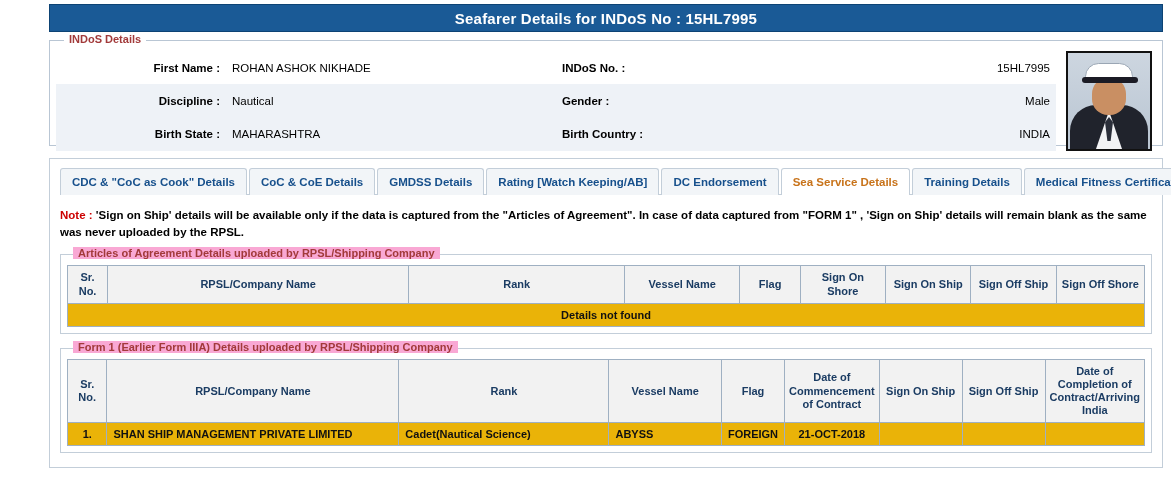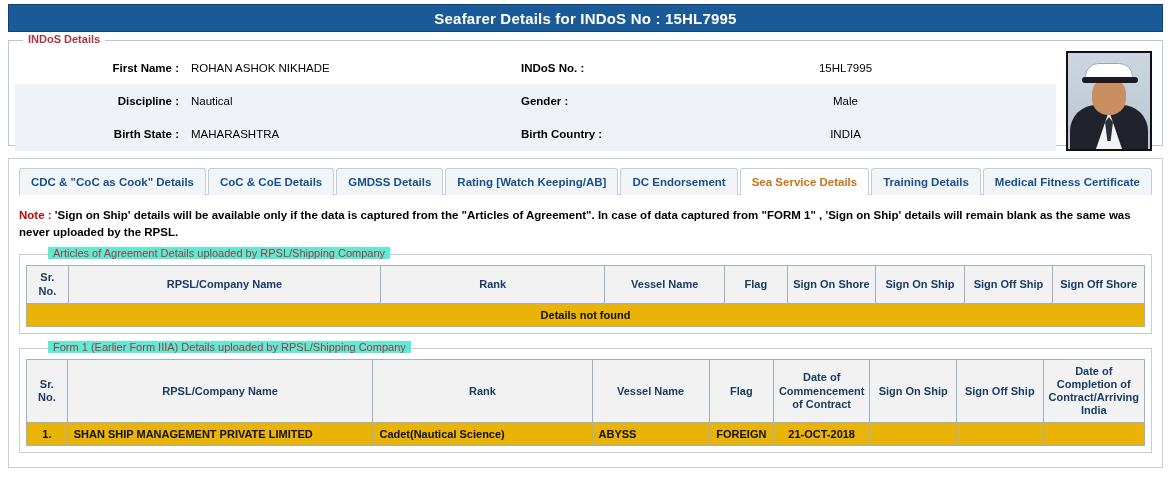--- a/index.html
+++ b/index.html
@@ -4,21 +4,21 @@
 <style>
   * { box-sizing: border-box; }
   html, body {
     margin: 0; padding: 0;
     width: 1171px; height: 490px;
     background: #ffffff;
     font-family: "Liberation Sans", sans-serif;
     font-size: 12px;
     color: #000;
   }
-  .page { width: 1171px; height: 490px; position: relative; overflow: hidden; }
+  .page { width: 1171px; height: 490px; position: relative; overflow: hidden; padding-left: 41px; }
 
   
   .header-bar {
     margin: 4px 8px 0 8px;
     height: 28px;
     background: #1a5a96;
     border: 1px solid #0d4374;
     display: flex; align-items: center; justify-content: center;
   }
   .header-bar .title {
@@ -51,21 +51,21 @@
   .details-table tr.alt { background: #eef2f7; border-radius: 8px; }
   .details-table td {
     padding: 4px 6px;
     font-size: 11.5px;
     vertical-align: middle;
     height: 20px;
   }
   .lbl { text-align: right; font-weight: bold; white-space: nowrap; width: 170px; }
   .val { text-align: left; width: 330px; }
   .lbl2 { font-weight: bold; white-space: nowrap; width: 120px; }
-  .val2 { text-align: center; }
+  .val2 { text-align: right; }
 
   .photo-wrap { width: 100px; padding-left: 10px; padding-right: 4px; }
   .photo {
     width: 86px; height: 100px;
     border: 2px solid #111;
     background: #cfd8e3;
     position: relative;
     overflow: hidden;
   }
   
@@ -107,23 +107,23 @@
     font-size: 11.5px;
     font-weight: bold;
     line-height: 1.45;
     color: #000;
   }
   .note .note-lbl { color: #cc0000; }
 
   
   .section { margin-top: 14px; border: 1px solid #c3ced9; position: relative; padding: 10px 6px 6px 6px; }
   .section-legend {
-    position: absolute; top: -8px; left: 28px;
-    background: #5eead4; padding: 0 5px;
-    color: #a23a3a; font-size: 11px; font-weight: normal;
+    position: absolute; top: -8px; left: 12px;
+    background: #f9a8d4; padding: 0 5px;
+    color: #a23a3a; font-size: 11px; font-weight: bold;
   }
   table.grid { width: 100%; border-collapse: collapse; }
   table.grid th {
     border: 1px solid #9fb0c2;
     background: #f2f2f2;
     font-size: 11px;
     font-weight: bold;
     color: #1b3c63;
     padding: 5px 4px;
     text-align: center;

